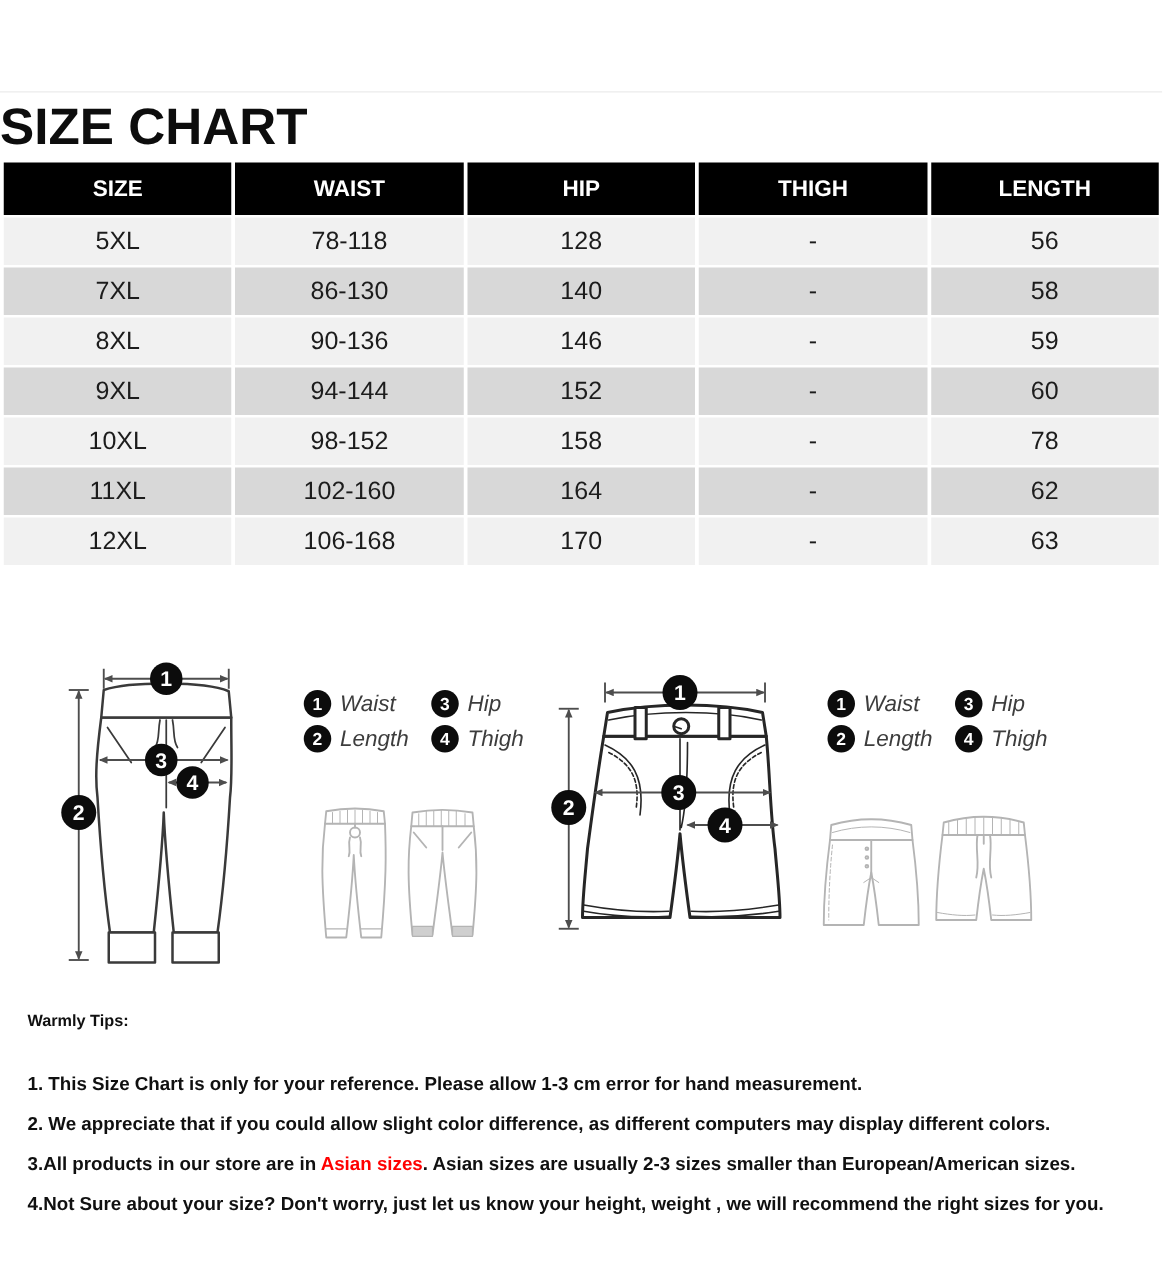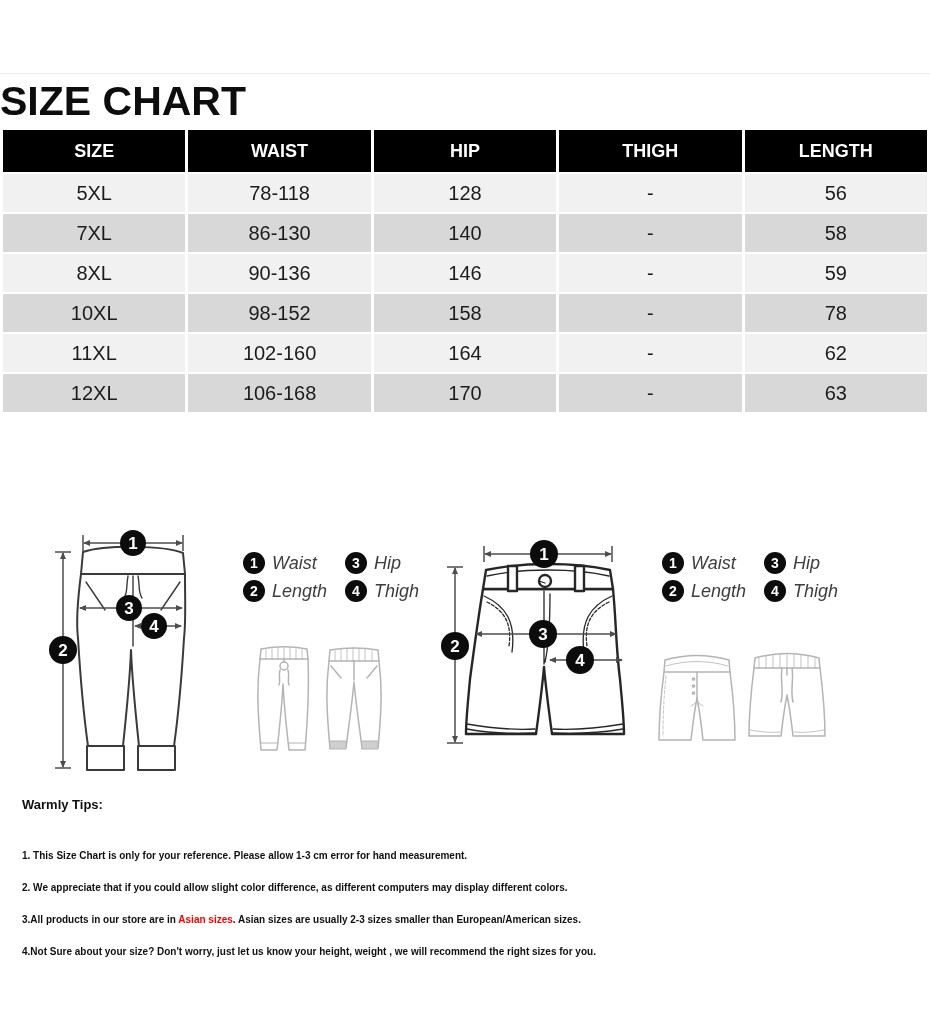--- a/index.html
+++ b/index.html
@@ -28,22 +28,22 @@
 
   .legend { position:absolute; display:grid; grid-template-columns:102px auto; row-gap:6px; }
   #legend-left  { left:243px; top:24px; }
   #legend-right { left:662px; top:24px; }
   .legend-item { display:flex; align-items:center; gap:7px; height:22px; }
   .badge { width:22px; height:22px; border-radius:50%; background:#0c0c0c; color:#fff;
            font-size:14px; font-weight:bold; display:flex; align-items:center; justify-content:center; flex:0 0 22px; }
   .legend-label { font-style:italic; font-size:18px; color:#3d3d3d; }
 
   .tips { position:absolute; left:22px; top:793px; width:895px; color:#101010; }
-  .tips-heading { font-size:13px; font-weight:bold; margin:4px 0 36px 0; }
-  .tip-line { font-size:10px; font-weight:bold; line-height:16px; margin:4px 0 16px 0; }
+  .tips-heading { font-size:13px; font-weight:bold; margin:16px 0 36px 0; }
+  .tip-line { font-size:15px; font-weight:bold; line-height:16px; margin:4px 0 16px 0; }
   .red { color:#ff0000; }
 
   .sketch { stroke:#b4b4b4; fill:none; stroke-width:1.5; stroke-linecap:round; stroke-linejoin:round; }
   .outline { stroke:#3a3a3a; fill:#ffffff; stroke-width:2; stroke-linejoin:round; }
   .outline-b { stroke:#262626; fill:#ffffff; stroke-width:2.4; stroke-linejoin:round; }
   .detail { stroke:#3a3a3a; fill:none; stroke-width:1.4; stroke-linecap:round; }
   .detail-b { stroke:#262626; fill:none; stroke-width:1.3; stroke-linecap:round; }
   .arrow { stroke:#4d4d4d; stroke-width:1.5; fill:none; }
   .mnum { fill:#ffffff; font-size:17px; font-weight:bold; text-anchor:middle; font-family:"Liberation Sans",sans-serif; }
 </style>
@@ -82,20 +82,27 @@
           <td>58</td>
         </tr>
         <tr>
           <td>8XL</td>
           <td>90-136</td>
           <td>146</td>
           <td>-</td>
           <td>59</td>
         </tr>
         <tr>
+          <td>9XL</td>
+          <td>94-144</td>
+          <td>152</td>
+          <td>-</td>
+          <td>60</td>
+        </tr>
+        <tr>
           <td>10XL</td>
           <td>98-152</td>
           <td>158</td>
           <td>-</td>
           <td>78</td>
         </tr>
         <tr>
           <td>11XL</td>
           <td>102-160</td>
           <td>164</td>

